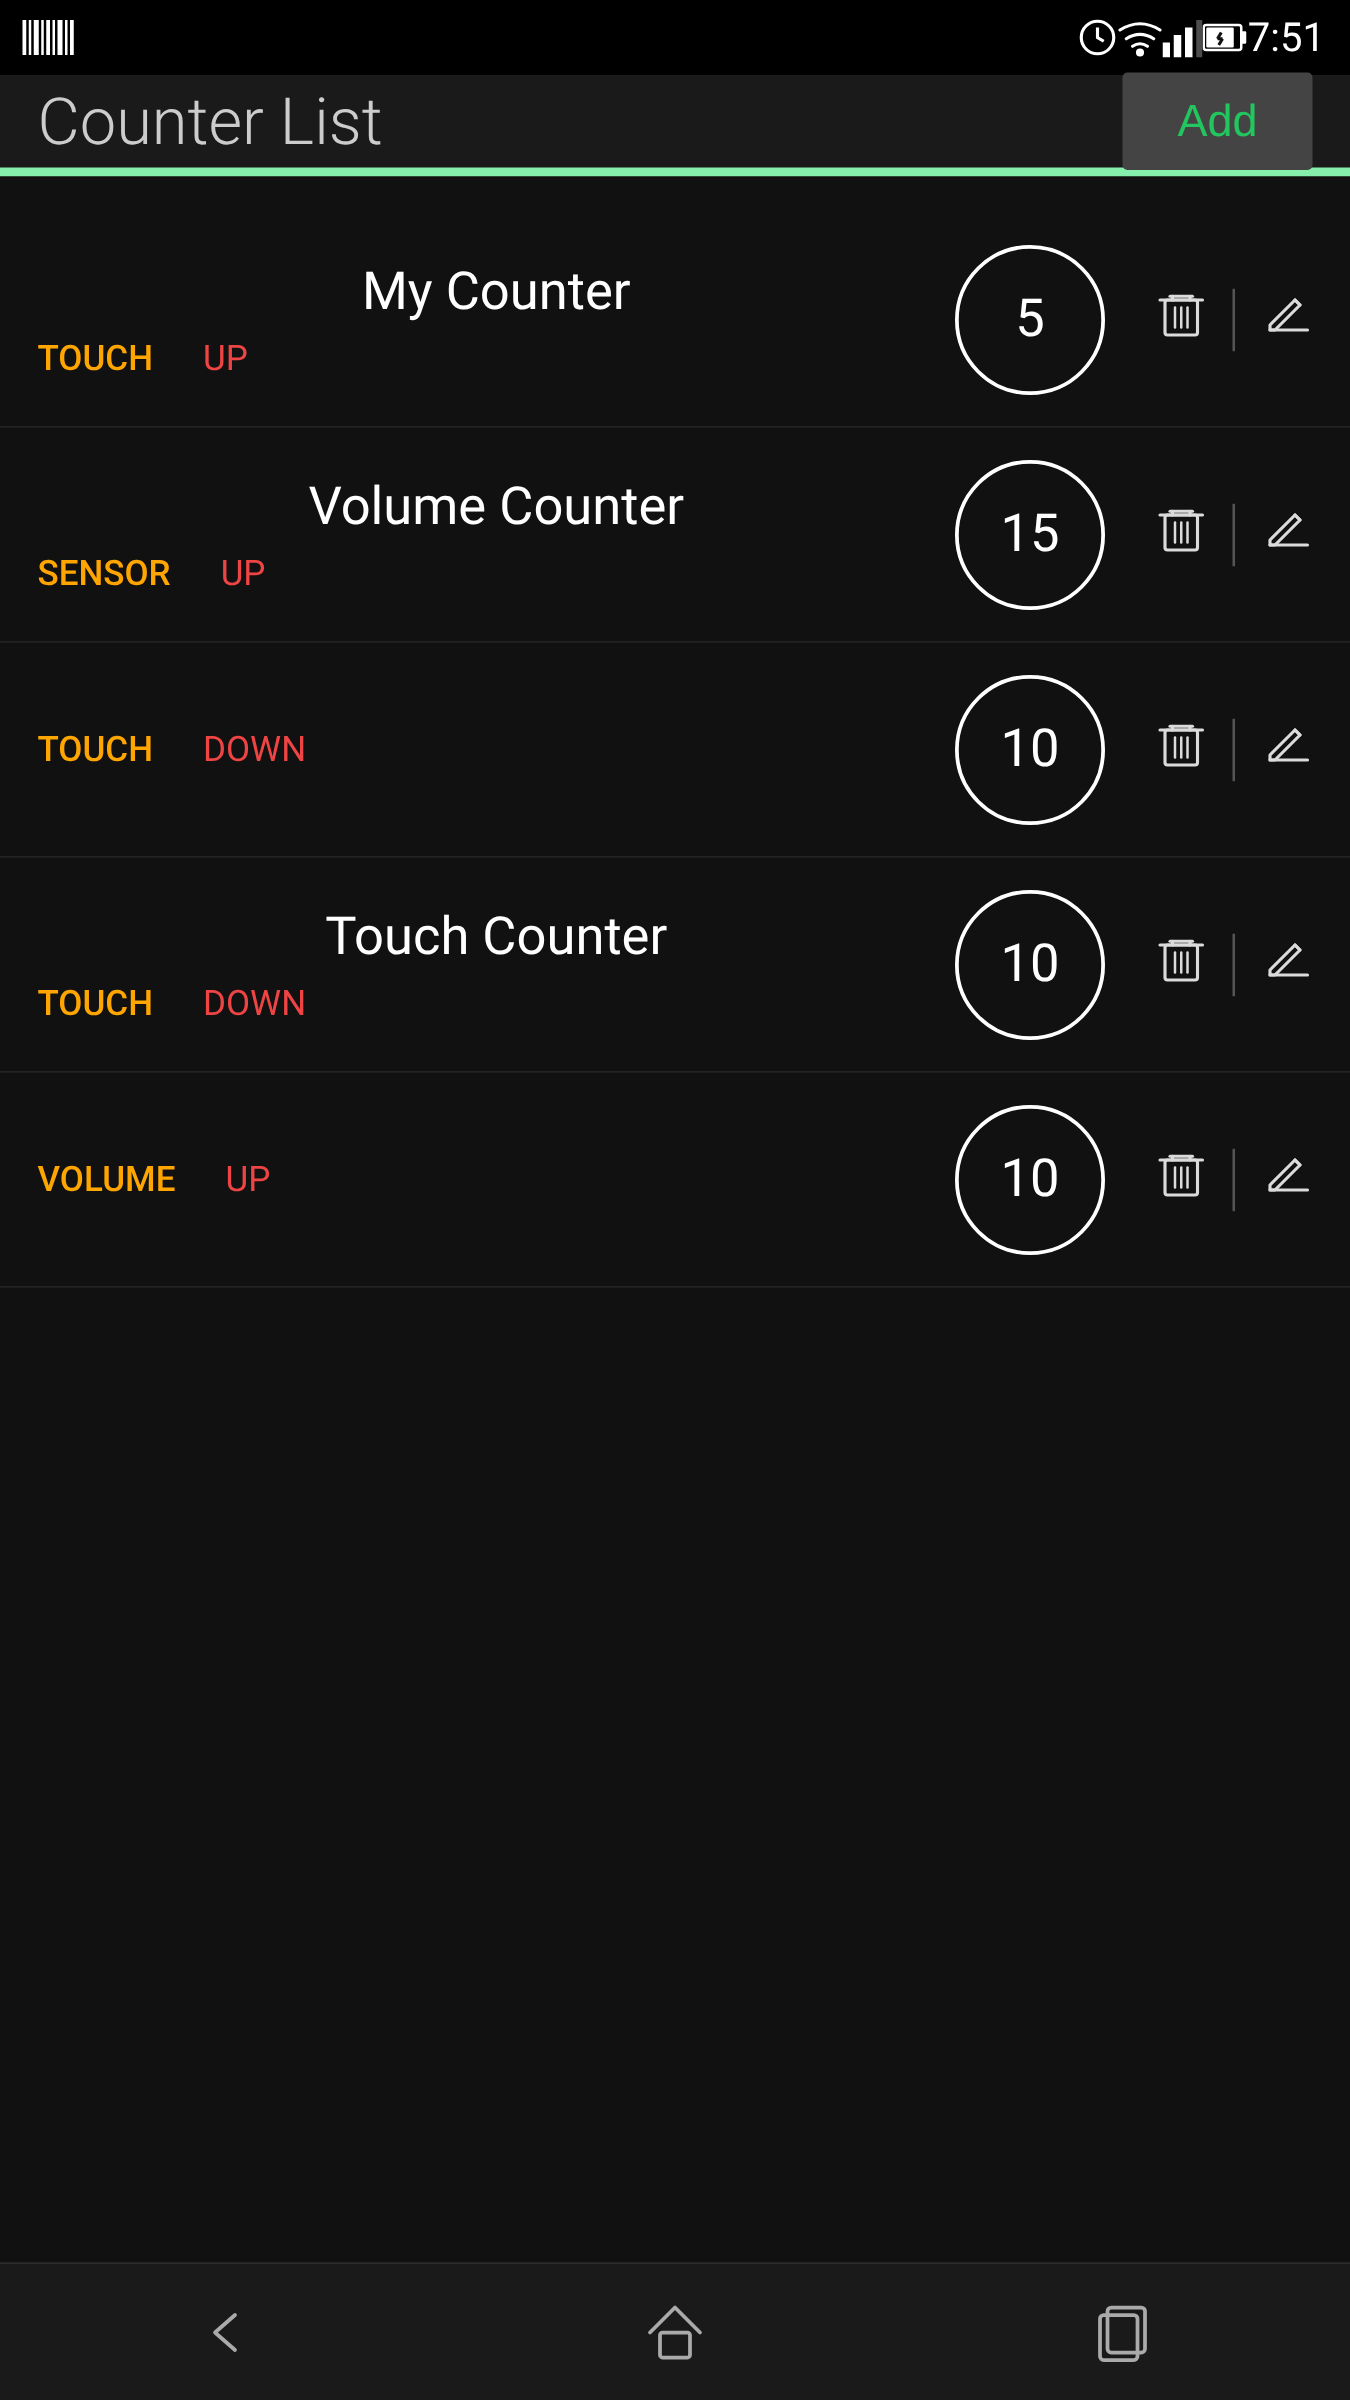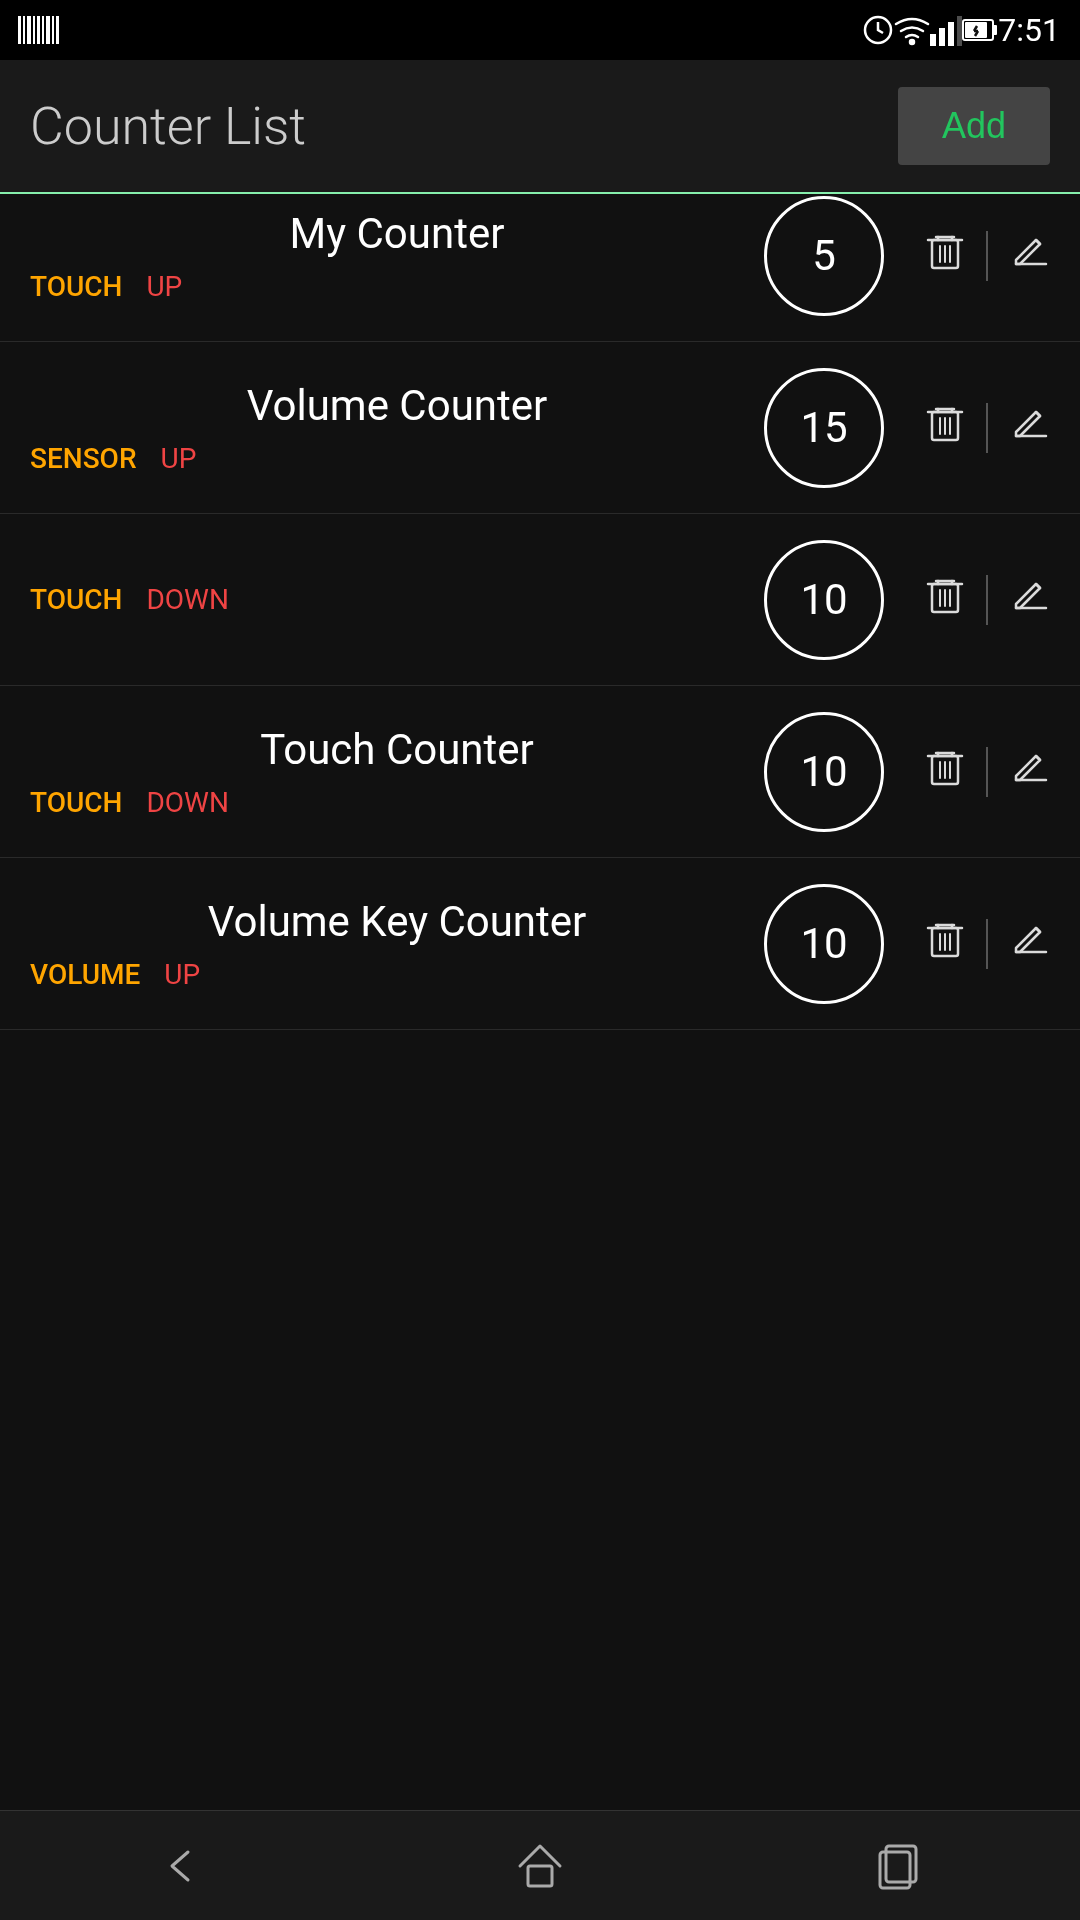--- a/index.html
+++ b/index.html
@@ -59,27 +59,27 @@
     }
 
     .time-text {
       color: #ffffff;
       font-size: 32px;
       font-weight: 400;
     }
 
     
     .app-header {
-      height: 134px;
+      height: 81px;
       background-color: #1a1a1a;
       display: flex;
       align-items: center;
       justify-content: space-between;
       padding: 0 30px;
-      border-bottom: 2px solid #86efac;
+      border-bottom: 7px solid #86efac;
     }
 
     .header-title {
       font-size: 52px;
       font-weight: 300;
       color: #cccccc;
     }
 
     .add-button {
       background-color: #444444;
@@ -108,21 +108,21 @@
 
     .counter-name {
       font-size: 42px;
       font-weight: 400;
       color: #ffffff;
       margin-bottom: 12px;
     }
 
     .counter-tags {
       display: flex;
-      gap: 24px;
+      gap: 40px;
     }
 
     .tag-type {
       font-size: 28px;
       font-weight: 500;
       color: #FFA500;
     }
 
     .tag-direction {
       font-size: 28px;
@@ -415,21 +415,20 @@
           <svg class="edit-svg" viewBox="0 0 42 42" fill="none">
             <path d="M8 34 L12 34 L32 14 L28 10 L8 30 Z" stroke="white" stroke-width="2.5" stroke-linejoin="round"></path>
             <line x1="28" y1="10" x2="32" y2="14" stroke="white" stroke-width="2.5" stroke-linecap="round"></line>
             <line x1="8" y1="34" x2="38" y2="34" stroke="white" stroke-width="2.5" stroke-linecap="round"></line>
           </svg>
         </div>
       </div>
     </div>
       <div class="counter-item">
       <div class="counter-info">
-        <div class="counter-name">Volume Key Counter</div>
         <div class="counter-tags">
           <span class="tag-type">VOLUME</span>
           <span class="tag-direction">UP</span>
         </div>
       </div>
       <div class="counter-value-circle">
         <span class="counter-value-text">10</span>
       </div>
       <div class="counter-actions">
         <div class="action-delete">

